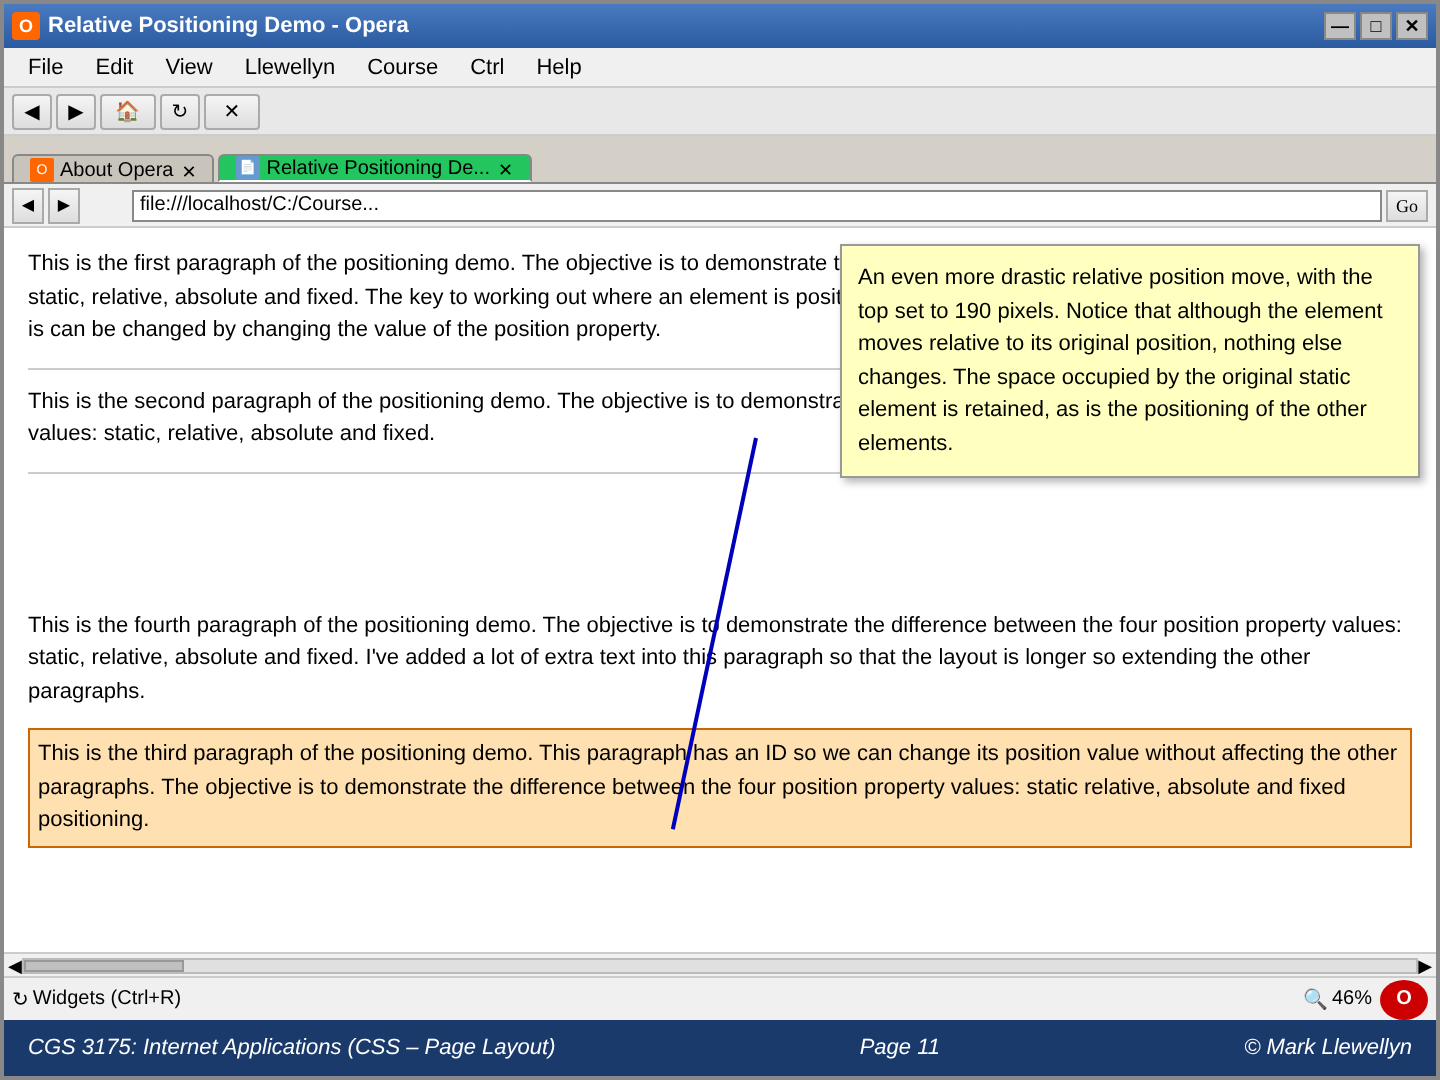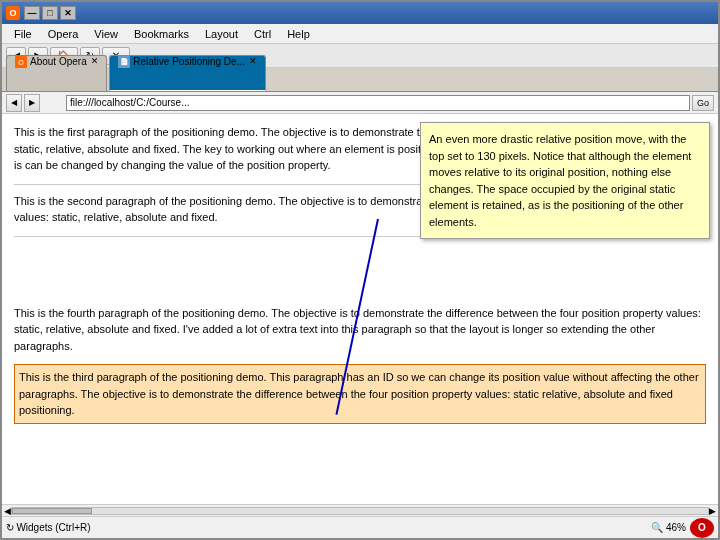--- a/index.html
+++ b/index.html
@@ -113,37 +113,37 @@
     .tab-bar {
       background: #d4d0c8;
       height: 24px;
       display: flex;
       align-items: flex-end;
       padding: 0 4px;
       border-bottom: 1px solid #888;
       flex-shrink: 0;
     }
     .tab {
-      height: 36px;
+      height: 14px;
       padding: 0 8px;
       background: #c8c4bc;
       border: 1px solid #888;
       border-bottom: none;
       display: flex;
-      align-items: flex-start;
+      align-items: flex-end;
       font-size: 10px;
       cursor: pointer;
       margin-right: 2px;
       border-radius: 3px 3px 0 0;
       max-width: 160px;
       overflow: hidden;
       white-space: nowrap;
     }
     .tab.active {
-      background: #0369a1;
+      background: #22c55e;
       border-bottom: 1px solid white;
       z-index: 1;
     }
     .tab-close {
       margin-left: 4px;
       font-size: 9px;
       cursor: pointer;
     }
     .tab-favicon {
       width: 12px;
@@ -179,20 +179,21 @@
       padding: 0 3px;
       margin-left: 24px;
     }
     .go-btn {
       height: 16px;
       padding: 0 4px;
       background: linear-gradient(to bottom, #f5f5f5, #ddd);
       border: 1px solid #aaa;
       font-size: 9px;
       cursor: pointer;
+      font-family: Liberation Serif, serif;
     }
 
     
     .content-area {
       flex: 1;
       display: flex;
       flex-direction: column;
       overflow: hidden;
       position: relative;
     }
@@ -336,33 +337,34 @@
       cursor: pointer;
     }
   </style>
 </head>
 <body>
 
 <div class="window">
 
   <div class="title-bar">
     <div class="title-bar-icon">O</div>
+    <span class="title-bar-text">Relative Positioning Demo - Opera</span>
     <div class="title-bar-buttons">
       <div class="tb-btn">—</div>
       <div class="tb-btn">□</div>
       <div class="tb-btn">✕</div>
     </div>
   </div>
 
   <div class="menu-bar">
     <span class="menu-item">File</span>
-    <span class="menu-item">Opera</span>
+    <span class="menu-item">Edit</span>
     <span class="menu-item">View</span>
-    <span class="menu-item">Bookmarks</span>
-    <span class="menu-item">Layout</span>
+    <span class="menu-item">Llewellyn</span>
+    <span class="menu-item">Course</span>
     <span class="menu-item">Ctrl</span>
     <span class="menu-item">Help</span>
   </div>
 
   <div class="nav-bar">
     <div class="nav-btn">◀</div>
     <div class="nav-btn">▶</div>
     <div class="nav-btn nav-btn-wide">🏠</div>
     <div class="nav-btn">↻</div>
     <div class="nav-btn nav-btn-wide">✕</div>
@@ -385,21 +387,21 @@
     <div class="nav-side-btn">◀</div>
     <div class="nav-side-btn">▶</div>
     <input class="address-input" type="text" value="file:///localhost/C:/Course..." style="">
     <button class="go-btn">Go</button>
   </div>
 
   <div class="content-area">
     <div class="browser-content">
 
       <div class="callout-box">
-        <span>An even more drastic relative position move, with the top set to 130 pixels. Notice that although the element moves relative to its original position, nothing else changes. The space occupied by the original static element is retained, as is the positioning of the other elements.</span>
+        <span>An even more drastic relative position move, with the top set to 190 pixels. Notice that although the element moves relative to its original position, nothing else changes. The space occupied by the original static element is retained, as is the positioning of the other elements.</span>
       </div>
 
       <div style="position:absolute; top:105px; left:375px; width:2px; height:200px; background:#0000bb; z-index:5; transform:rotate(12deg); transform-origin:top center;"></div>
 
       <p class="page-paragraph">
         <span>This is the first paragraph of the positioning demo. The objective is to demonstrate the difference between the four position property values: static, relative, absolute and fixed. The key to working out where an element is positioned with respect to another element; which element that is can be changed by changing the value of the position property.</span>
       </p>
 
       <hr class="divider-line">
 
@@ -434,14 +436,19 @@
       <span>Widgets (Ctrl+R)</span>
     </div>
     <div class="status-area"></div>
     <div class="zoom-area">
       <span>🔍</span>
       <span>46%</span>
     </div>
     <div class="opera-logo">O</div>
   </div>
 
+  <div class="footer-bar">
+    <span>CGS 3175: Internet Applications (CSS – Page Layout)</span>
+    <span>Page 11</span>
+    <span>© Mark Llewellyn</span>
+  </div>
 
 </div>
 
 </body></html>

